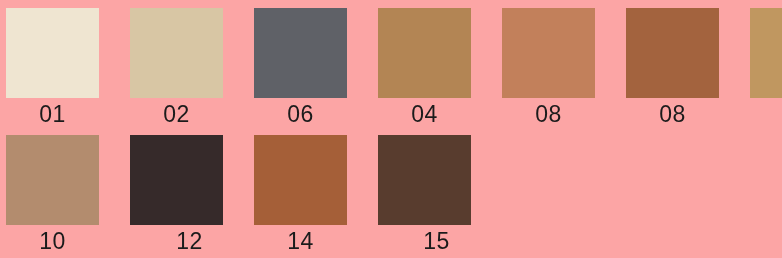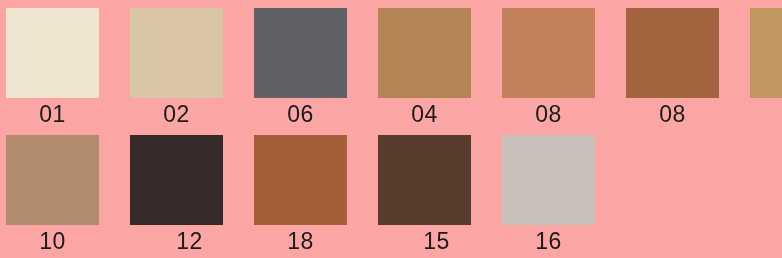--- a/index.html
+++ b/index.html
@@ -105,28 +105,24 @@
       <span class="swatch-label" style="color: rgb(27, 27, 27);">10</span>
     </div>
 
     <div class="swatch-cell">
       <span class="swatch-chip" style="background-color: rgb(54, 42, 42);"></span>
       <span class="swatch-label" style="color: rgb(27, 27, 27); margin-left: 26px;">12</span>
     </div>
 
     <div class="swatch-cell">
       <span class="swatch-chip" style="background-color: rgb(165, 95, 56);"></span>
-      <span class="swatch-label" style="color: rgb(27, 27, 27);">18</span>
+      <span class="swatch-label" style="color: rgb(27, 27, 27);">14</span>
     </div>
 
     <div class="swatch-cell">
       <span class="swatch-chip" style="background-color: rgb(88, 60, 46);"></span>
       <span class="swatch-label" style="color: rgb(27, 27, 27); margin-left: 24px;">15</span>
     </div>
 
-    <div class="swatch-cell">
-      <span class="swatch-chip" style="background-color: rgb(201, 192, 188);"></span>
-      <span class="swatch-label" style="color: rgb(27, 27, 27);">16</span>
-    </div>
 
   </div>
 
 </div>
 
 </body></html>

